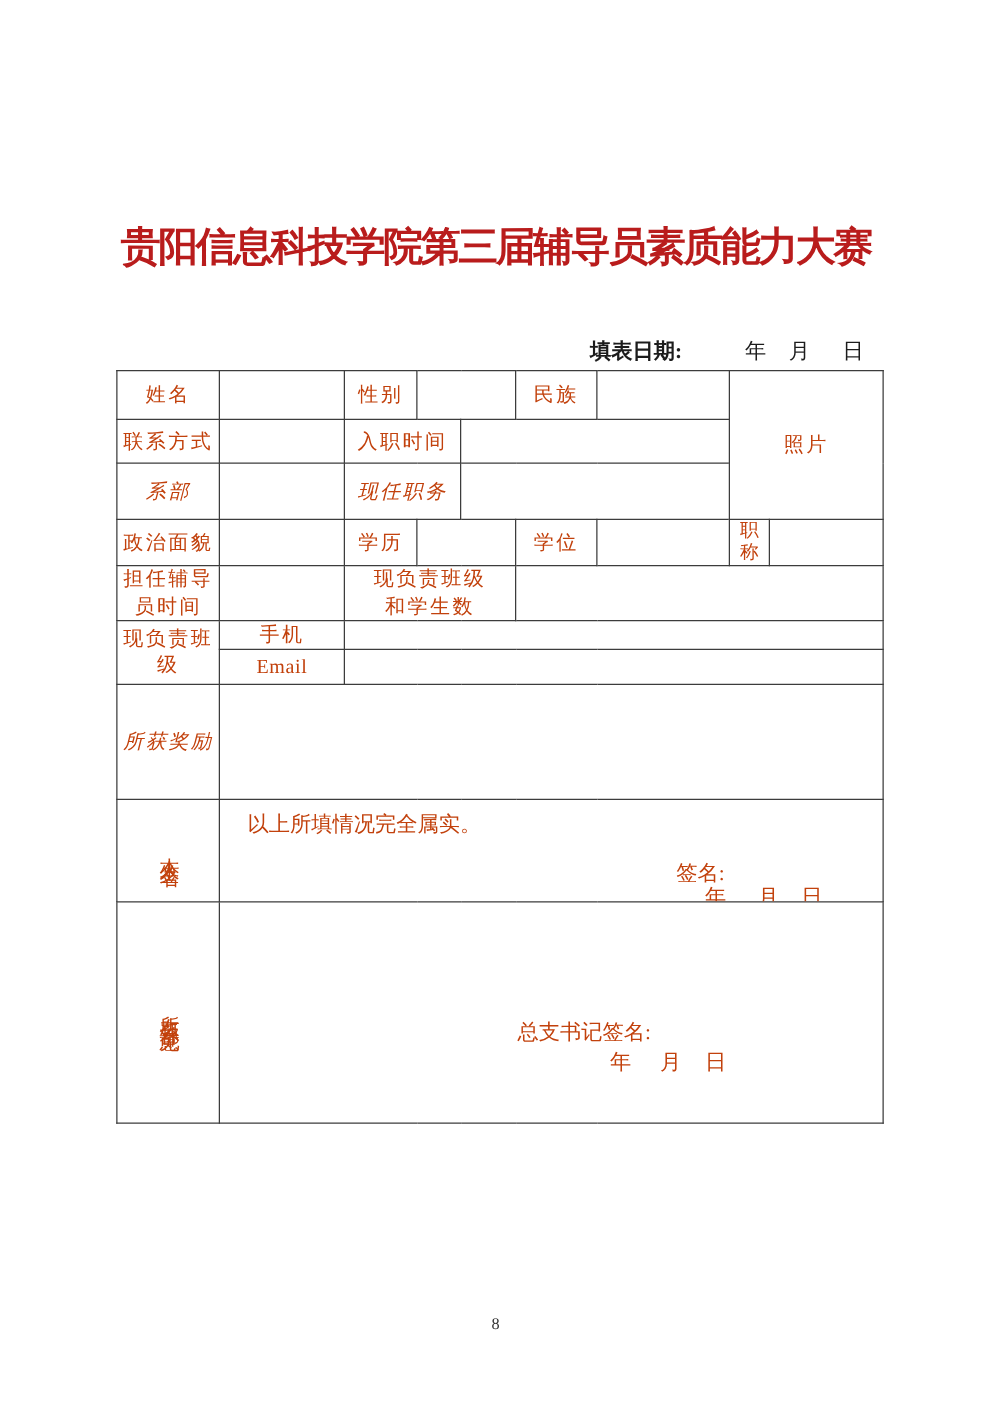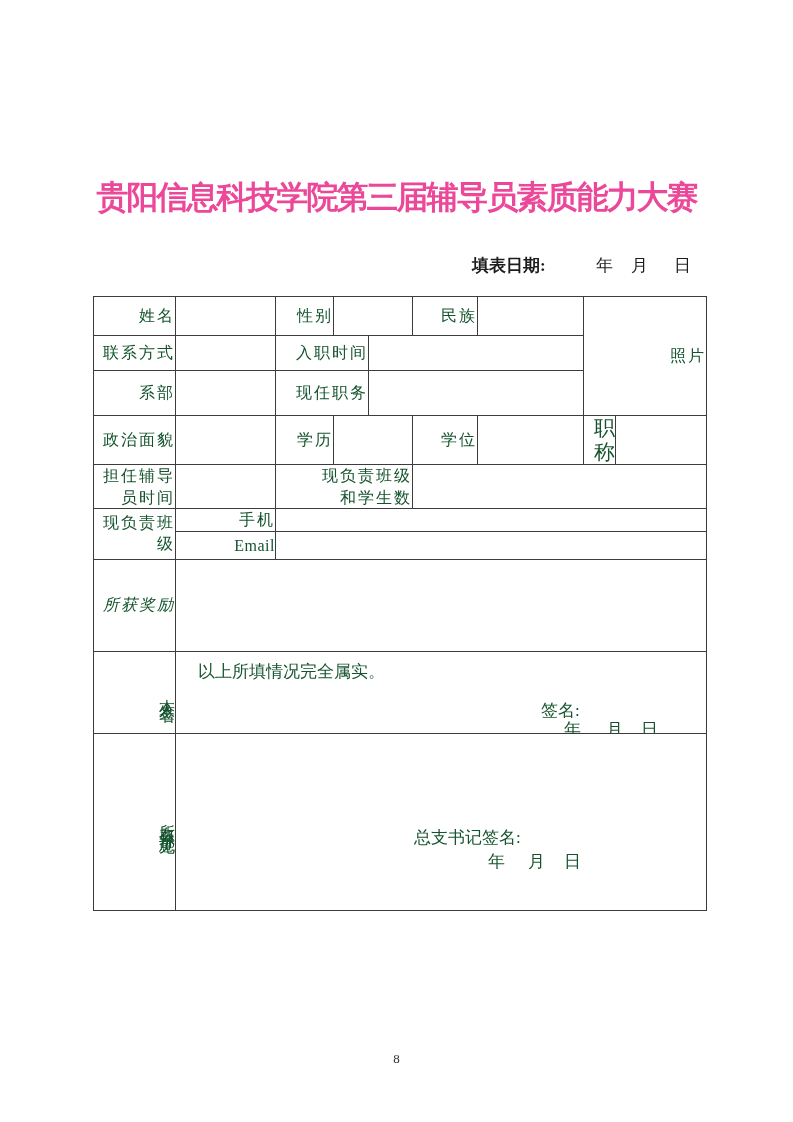--- a/index.html
+++ b/index.html
@@ -1,41 +1,41 @@
 <!DOCTYPE html>
 <html><head>
 <meta charset="utf-8">
 <style>
   html,body{margin:0;padding:0;background:#ffffff;}
   .page{
     position:relative;width:793px;height:1122px;background:#fff;
     font-family:"Liberation Serif","DejaVu Serif",serif;color:#1c1c1c;overflow:hidden;
   }
-  .title{position:absolute;left:0;width:793px;text-align:center;font-weight:bold;color:#ec4899;}
+  .title{position:absolute;left:0;width:793px;text-align:center;font-weight:bold;color:#b91c1c;}
   .title1{top:176px;font-size:32px;letter-spacing:-2px;}
   .title2{top:217px;font-size:32px;letter-spacing:1px;}
-  .dateline span{position:absolute;top:254px;font-size:17px;white-space:nowrap;}
+  .dateline span{position:absolute;top:269px;font-size:17px;white-space:nowrap;}
   .dateline .dlabel{font-weight:bold;}
   table.form{
     position:absolute;left:93px;top:296px;border-collapse:collapse;table-layout:fixed;
     width:613px;
   }
   table.form td{
-    border:1px solid #3c3c3c;padding:0;text-align:right;vertical-align:middle;
-    font-size:16px;color:#14532d;overflow:hidden;
+    border:1px solid #3c3c3c;padding:0;text-align:center;vertical-align:middle;
+    font-size:16px;color:#c2410c;overflow:hidden;
   }
   td.lab{letter-spacing:2px;}
   td.latin{letter-spacing:0.5px;font-size:17px;}
   .two-line span{display:block;line-height:1.35;letter-spacing:2px;}
-  .rankwrap{display:inline-block;width:1.1em;line-height:1.15;font-size:21px;letter-spacing:0;}
+  .rankwrap{display:inline-block;width:1.1em;line-height:1.15;font-size:15px;letter-spacing:0;}
   .vtext{writing-mode:vertical-lr;text-orientation:upright;letter-spacing:3px;font-size:16px;line-height:1;display:inline-block;}
   td.rel{position:relative;text-align:left;}
   td.rel span{position:absolute;font-size:17px;white-space:nowrap;}
   .pagenum{position:absolute;left:0;top:1051px;width:793px;text-align:center;font-size:13px;color:#333;}
-  tr.r1{height:39px;} tr.r2{height:35px;} tr.r3{height:45px;} tr.r4{height:37px;}
+  tr.r1{height:39px;} tr.r2{height:35px;} tr.r3{height:45px;font-style:italic;} tr.r4{height:37px;}
   tr.r5{height:36px;} tr.r6{height:23px;} tr.r7{height:28px;} tr.r8{height:92px;font-style:italic;}
   tr.r9{height:82px;margin-top:28px;} tr.r10{height:177px;font-family:Liberation Serif, serif;}
 </style>
 </head>
 <body>
 
 <div class="page">
 
   <div class="title title1">贵阳信息科技学院第三届辅导员素质能力大赛</div>
 

